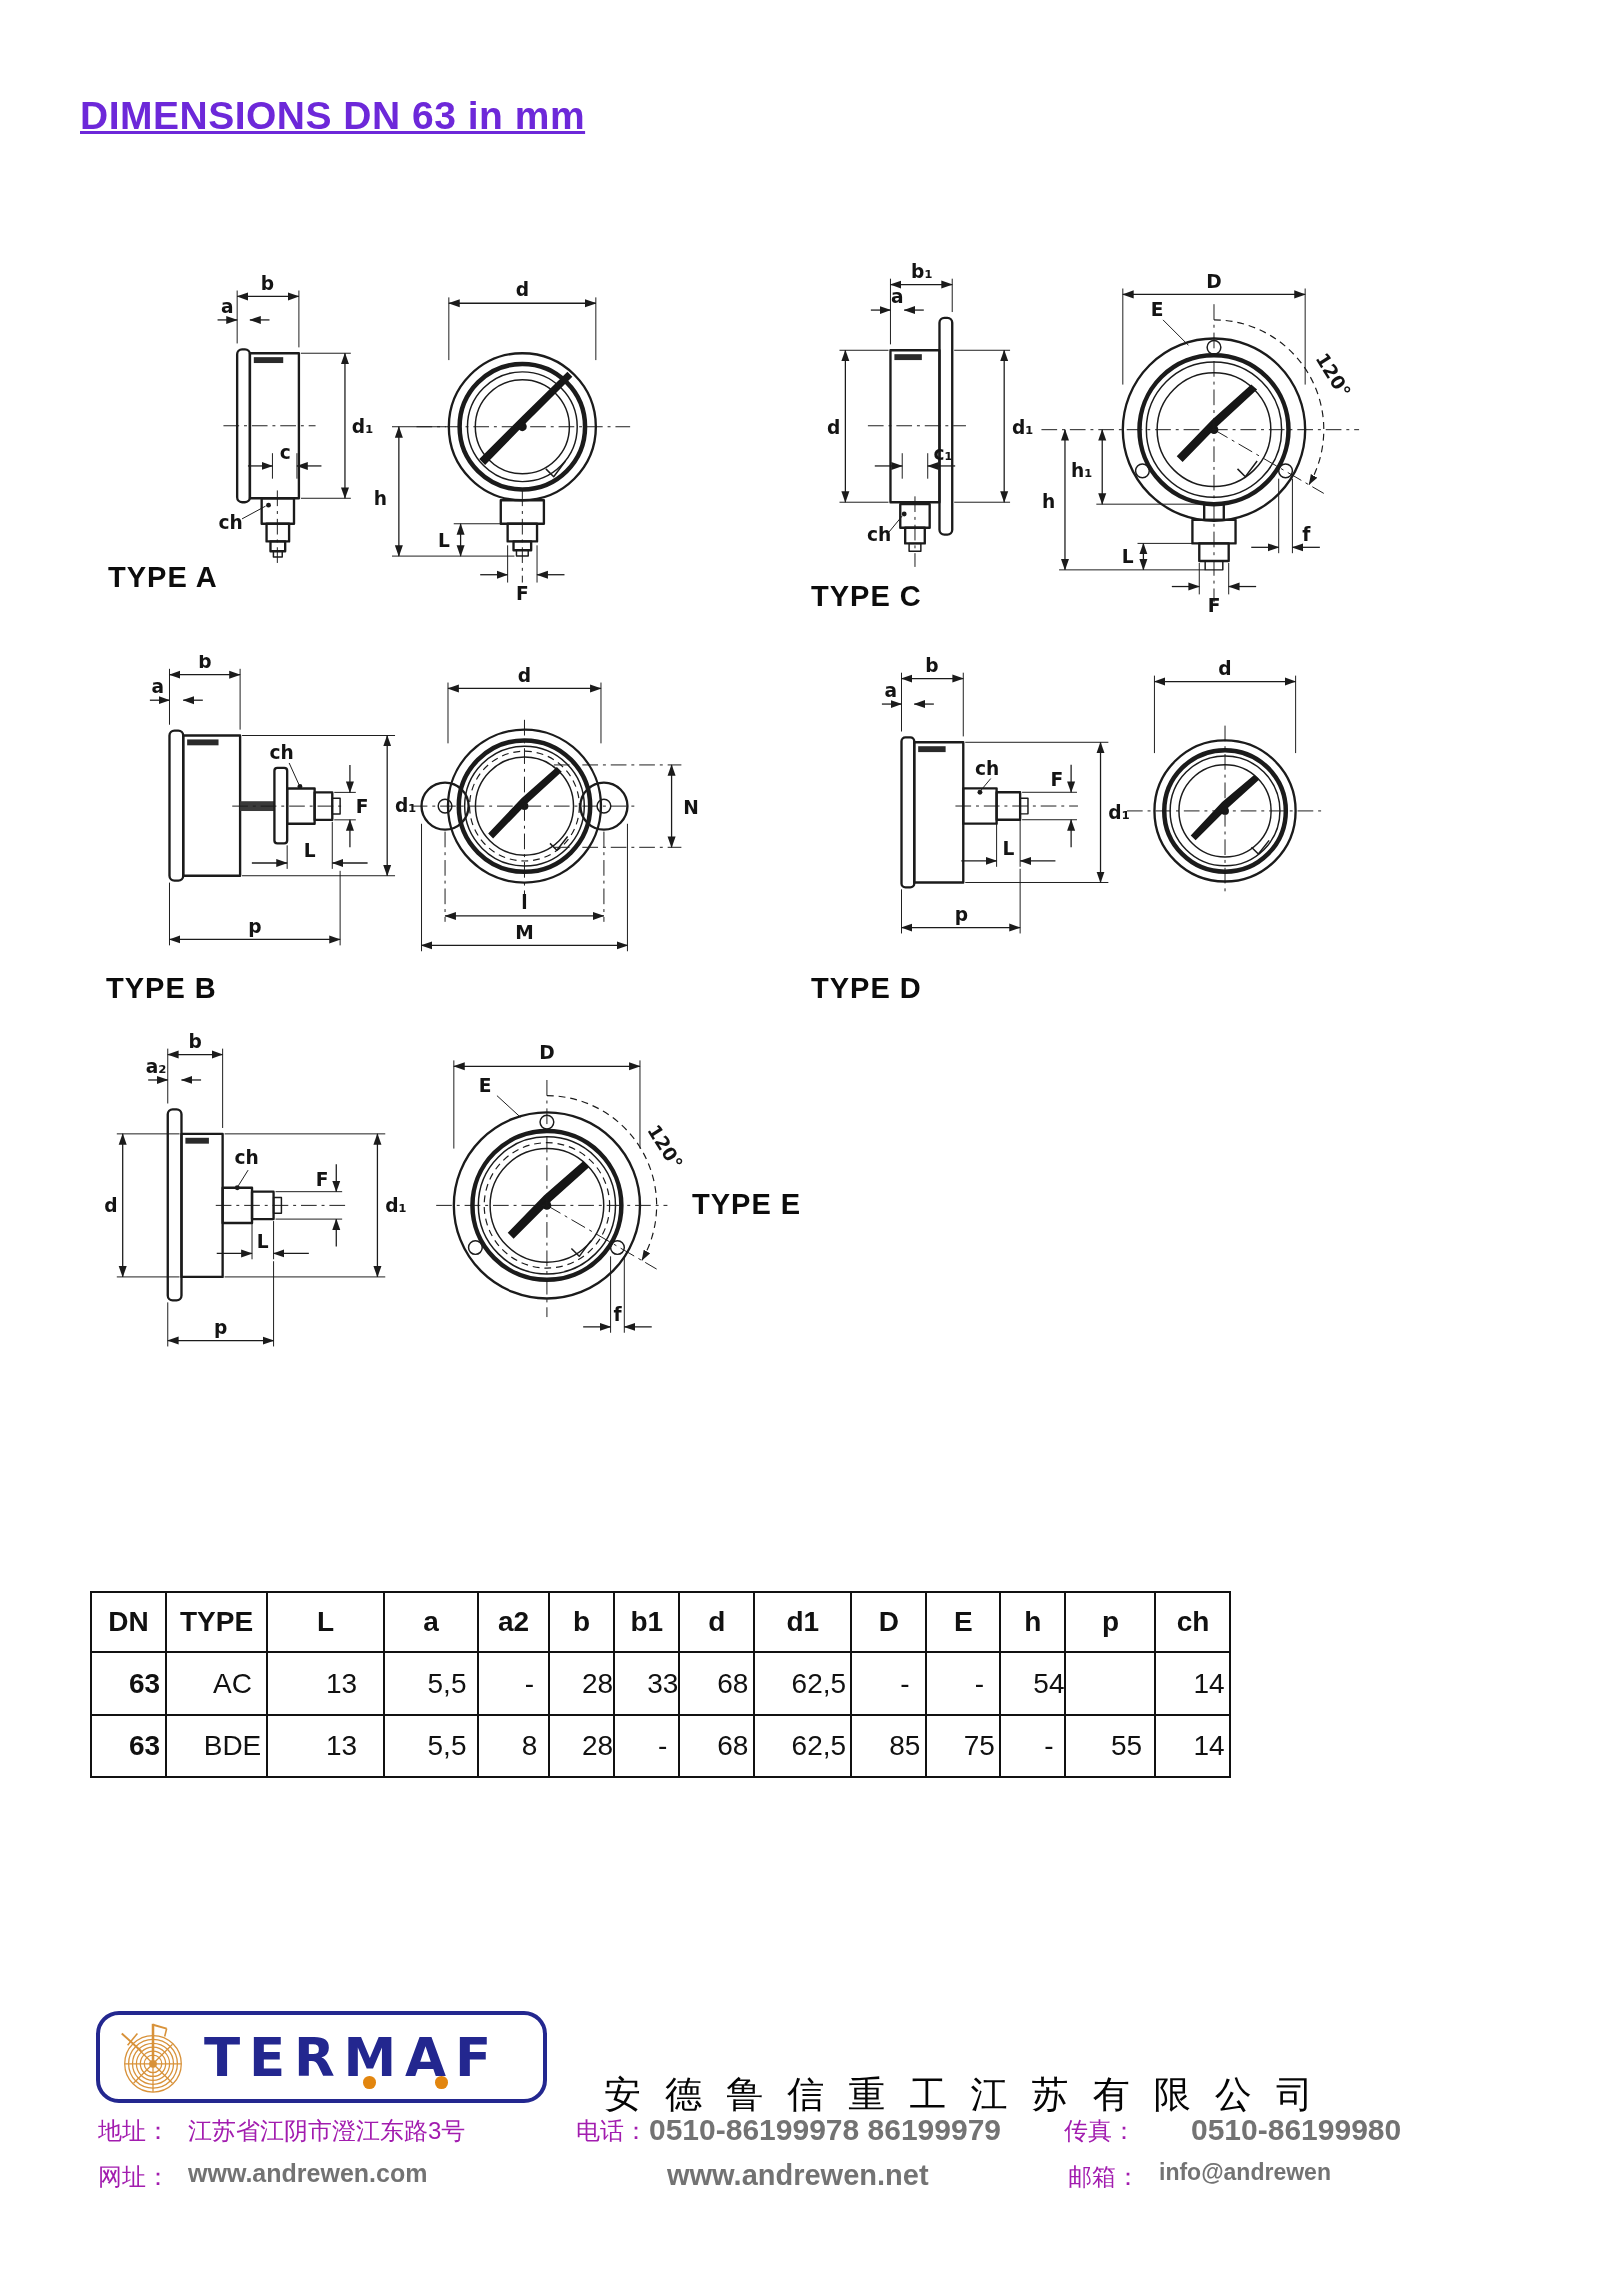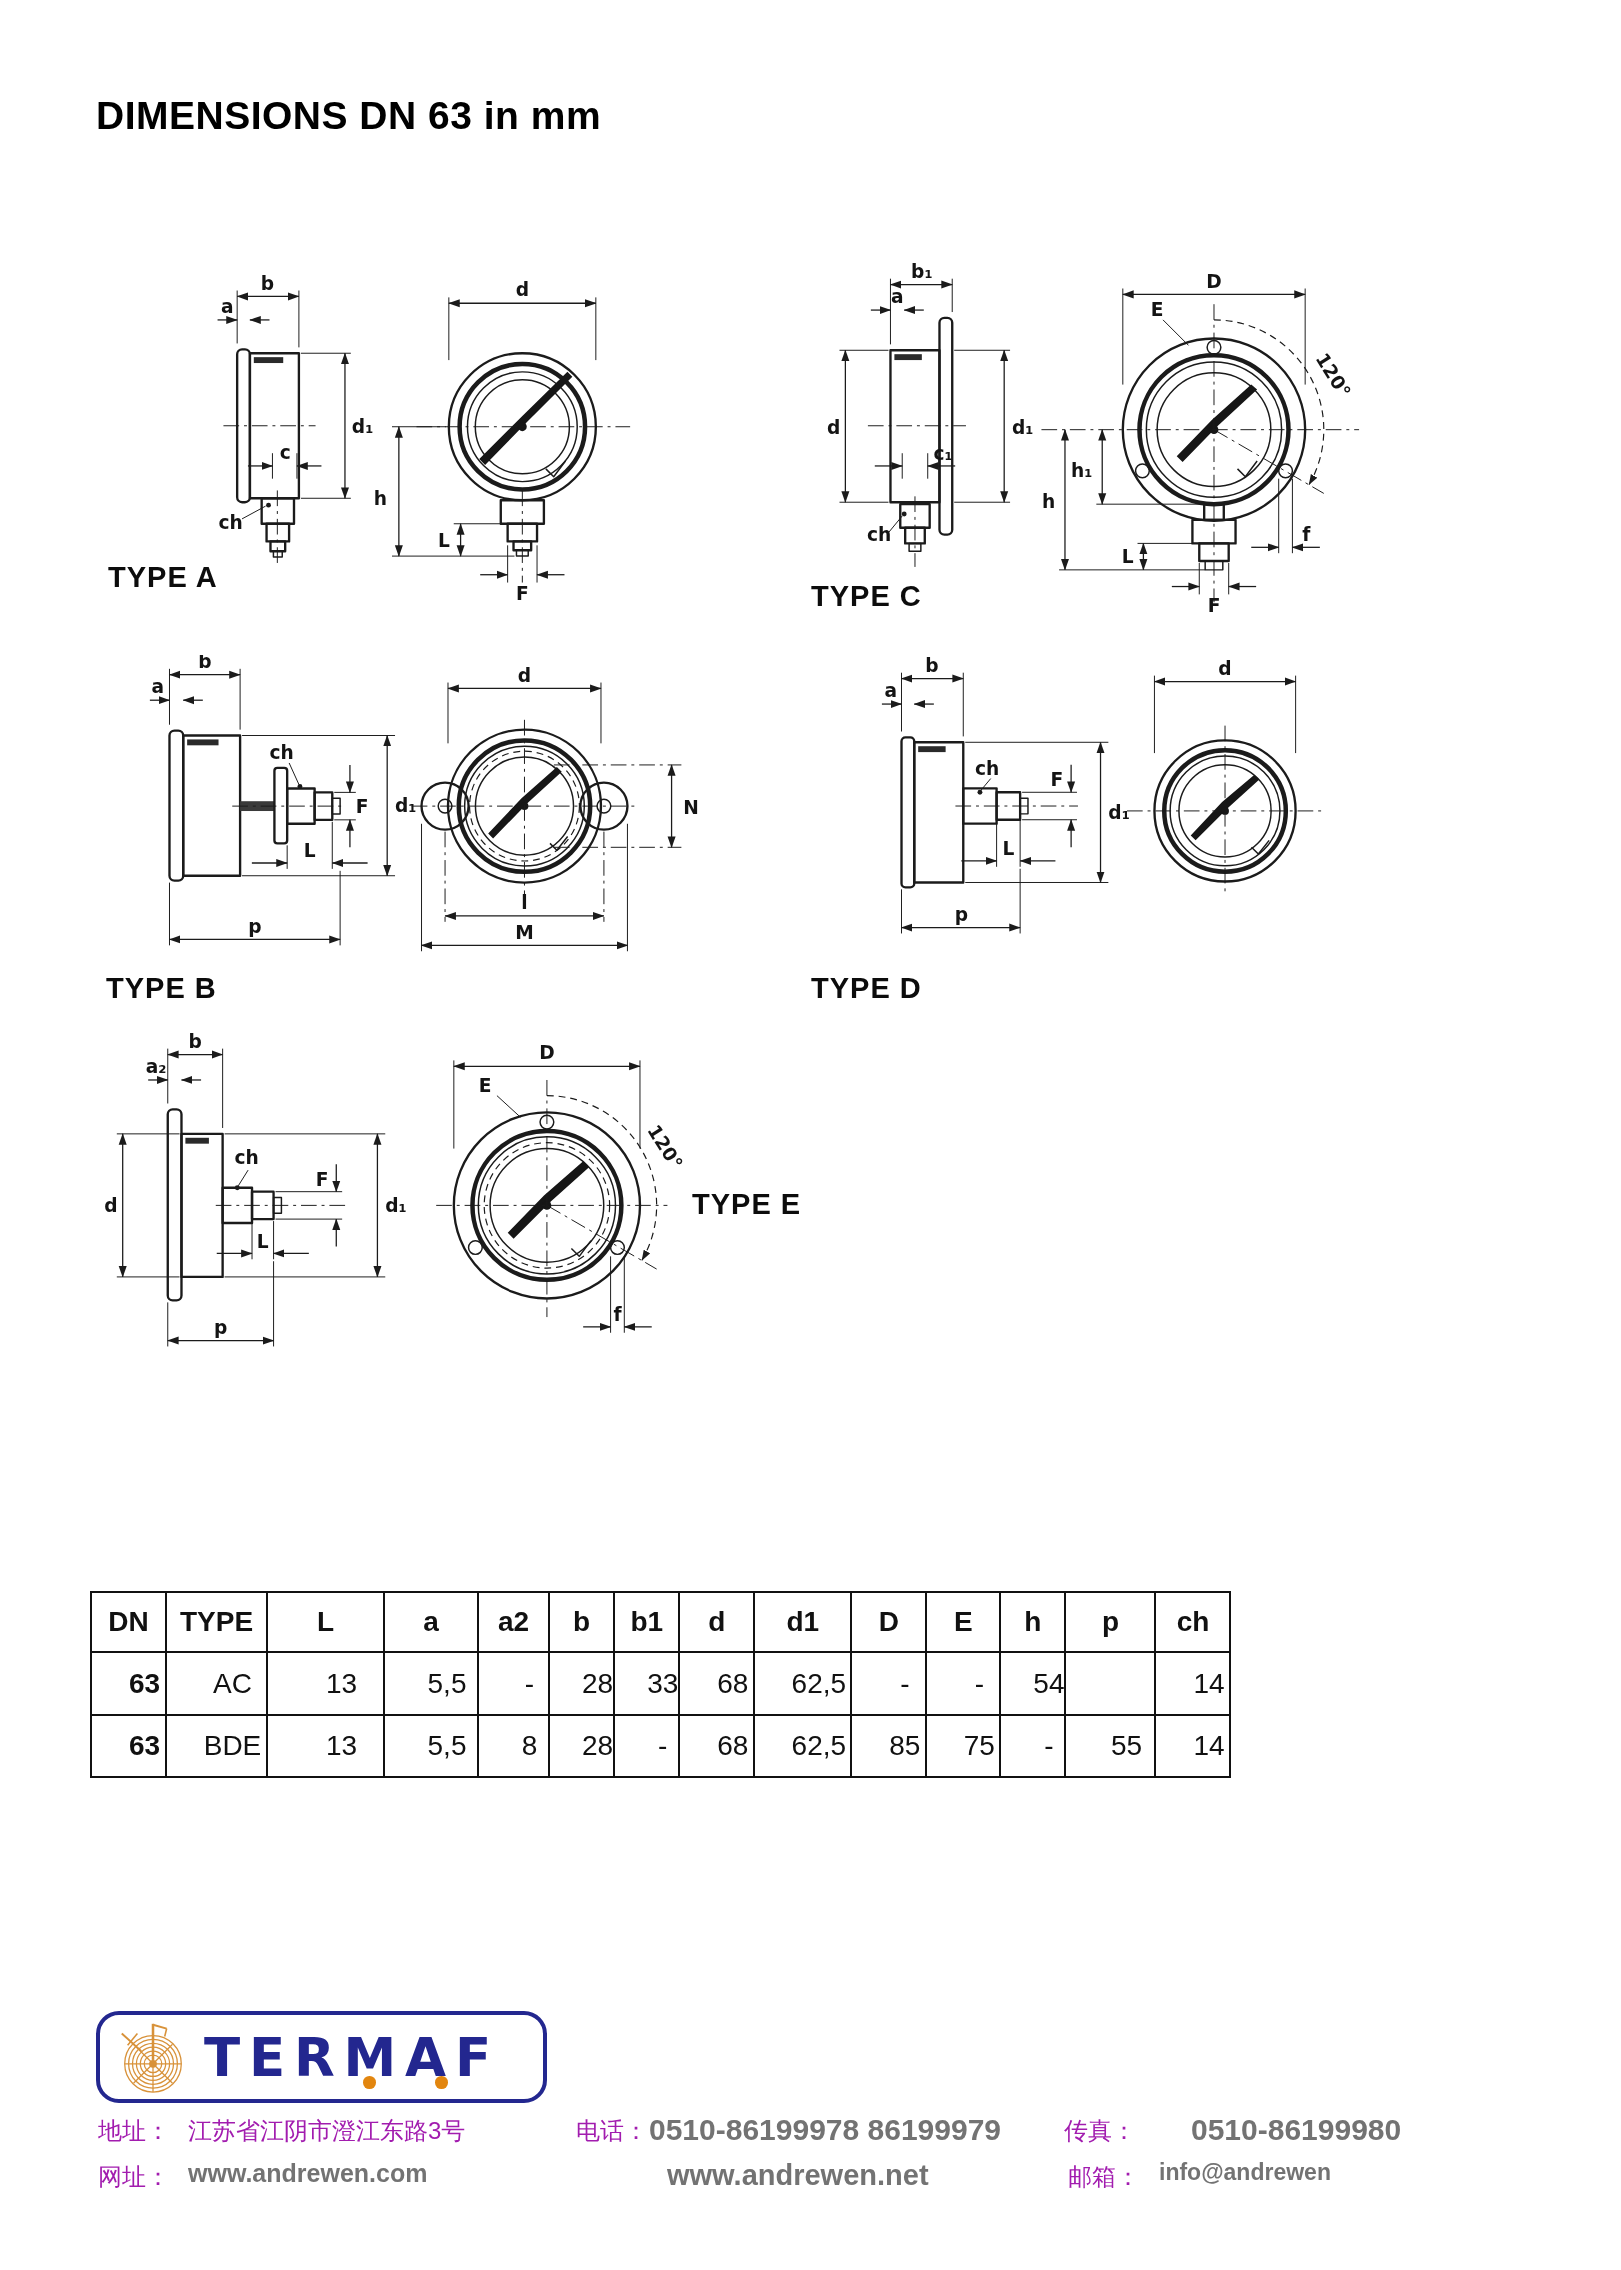--- a/index.html
+++ b/index.html
@@ -1,18 +1,18 @@
 <!DOCTYPE html>
 <html><head>
 <meta charset="utf-8">
 <style>
   html,body{margin:0;padding:0;background:#888;}
   #page{position:relative;width:1621px;height:2270px;background:#ffffff;overflow:hidden;
         font-family:"Liberation Sans",sans-serif;}
-  .title{position:absolute;left:96px;top:94px;font:bold 39px "Liberation Sans",sans-serif;color:#000000;letter-spacing:0.5px;}
+  .title{position:absolute;left:80px;top:94px;font:bold 39px "Liberation Sans",sans-serif;color:#6d28d9;letter-spacing:0.5px;text-decoration:underline;}
   .draw{position:absolute;}
   .typecap{position:absolute;font:bold 29px "Liberation Sans",sans-serif;color:#0c0c0c;letter-spacing:1px;}
   
   .ol{fill:none;stroke:#1b1b1b;stroke-width:2.4;stroke-linejoin:round;}
   .th{stroke-width:4.6;}
   .tn{stroke-width:1.5;}
   .dm{fill:none;stroke:#1b1b1b;stroke-width:1.3;marker-start:url(#ar);marker-end:url(#ar);}
   .d1{fill:none;stroke:#1b1b1b;stroke-width:1.3;marker-end:url(#ar);}
   .ex{fill:none;stroke:#1b1b1b;stroke-width:1;}
   .cl{fill:none;stroke:#1b1b1b;stroke-width:1;stroke-dasharray:16 5 3 5;}
@@ -494,20 +494,21 @@
         <line x1="18" y1="18" x2="38" y2="36" stroke-width="2"></line>
         <line x1="24" y1="30" x2="34" y2="18" stroke-width="1.6"></line>
       </g>
       <circle cx="50" cy="49" r="4" fill="#d8923a"></circle>
     </svg>
     <div class="logo-word">TERMAF</div>
     <div class="logo-dot dot1"></div>
     <div class="logo-dot dot2"></div>
   </div>
 
+  <div class="company">安 德 鲁 信 重 工 江 苏 有 限 公 司</div>
 
   <span class="cjk" style="left:98px;top:2115px">地址：</span>
   <span class="cjk" style="left:188px;top:2115px">江苏省江阴市澄江东路3号</span>
   <span class="cjk" style="left:576px;top:2115px">电话：</span>
   <span class="val" style="left:649px;top:2113px">0510-86199978  86199979</span>
   <span class="cjk" style="left:1064px;top:2115px">传真：</span>
   <span class="val" style="left:1191px;top:2113px">0510-86199980</span>
 
   <span class="cjk" style="left:98px;top:2161px">网址：</span>
   <span class="val" style="left:188px;top:2159px;font-size:25px">www.andrewen.com</span>

